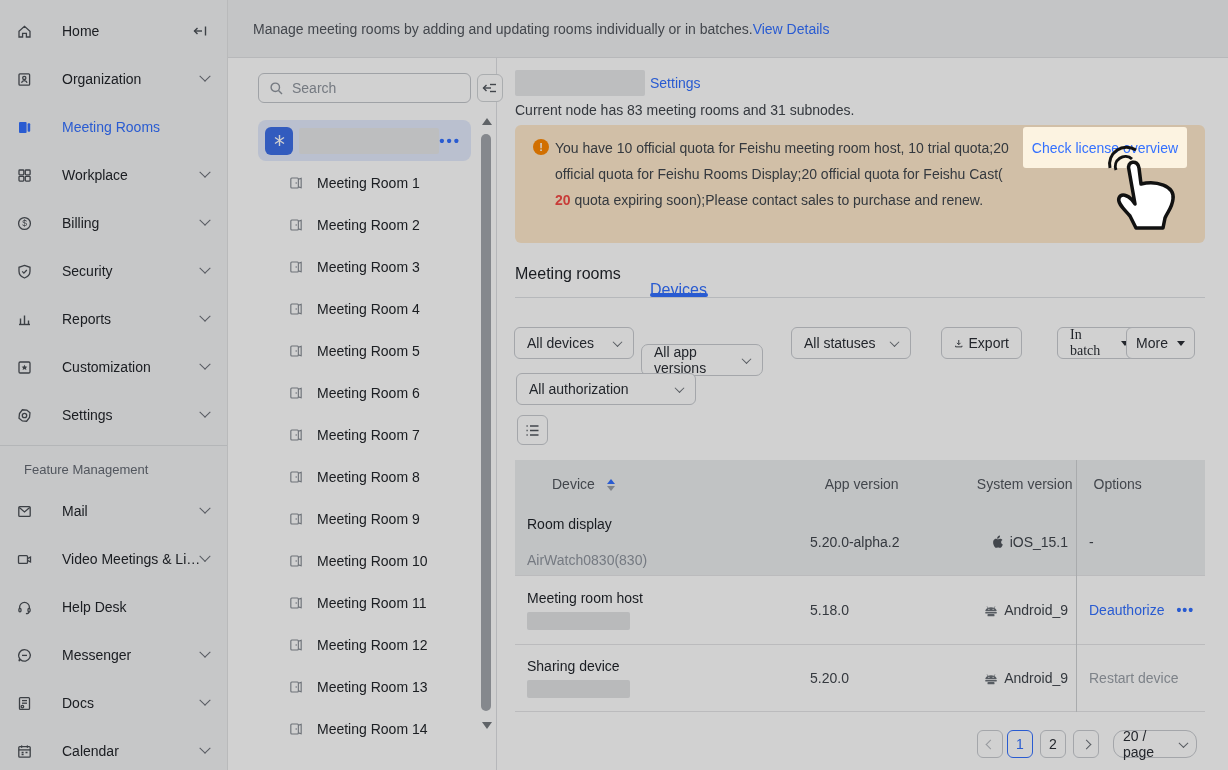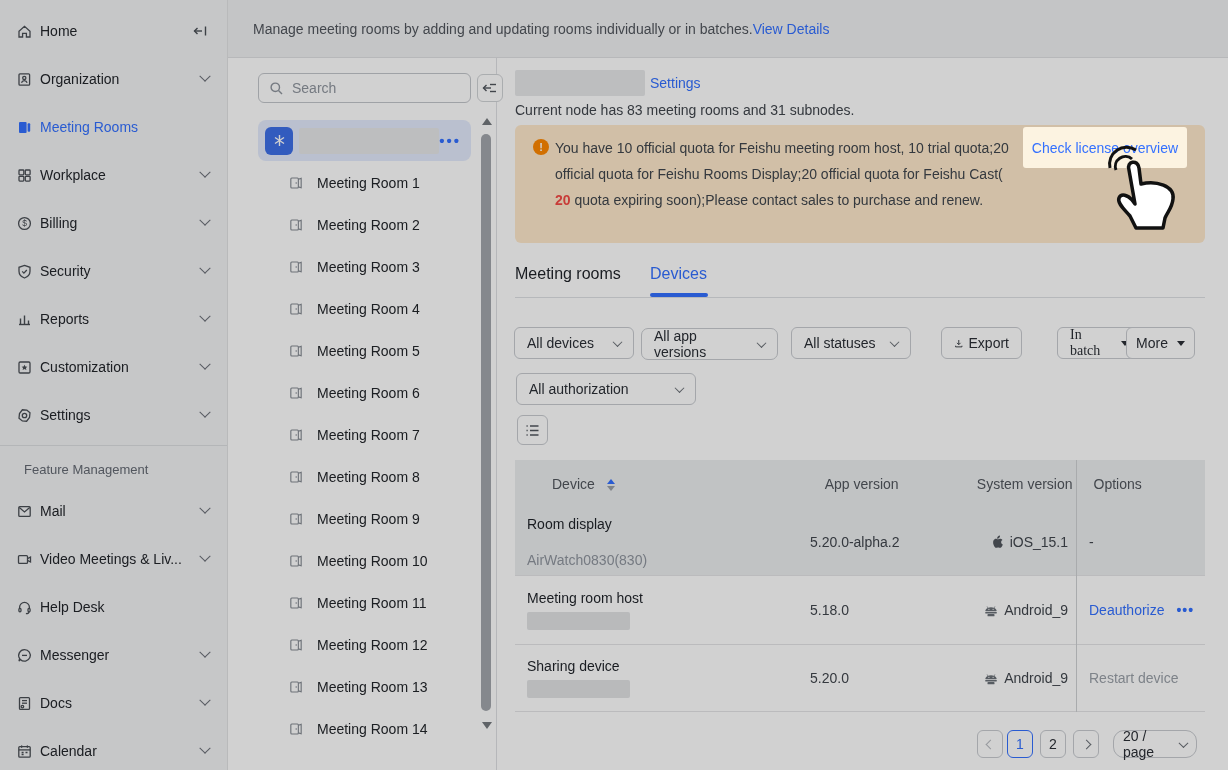--- a/index.html
+++ b/index.html
@@ -6,21 +6,21 @@
   body { font-family:"Liberation Sans","DejaVu Sans",sans-serif; background:#888; }
   .page { position:relative; width:1228px; height:770px; overflow:hidden; background:#fff; }
 
   
   .dim-overlay { position:absolute; inset:0; background:rgba(0,0,0,0.18); z-index:40; pointer-events:none; }
 
   
   .sidebar { position:absolute; left:0; top:0; width:228px; height:770px; background:#f2f3f5; border-right:1px solid #e2e3e5; }
   .sb-item { display:flex; align-items:center; height:48px; padding:0 18px 0 16px; cursor:pointer; }
   .sb-item svg { flex:none; }
-  .sb-label { font-size:14px; color:#23262b; margin-left:7px; white-space:nowrap; overflow:hidden; text-overflow:ellipsis; }
+  .sb-label { font-size:14px; color:#23262b; margin-left:29px; white-space:nowrap; overflow:hidden; text-overflow:ellipsis; }
   .sb-item.active .sb-label { color:#3370ff; }
   .chev { width:8px; height:8px; border-right:1.5px solid #6b7077; border-bottom:1.5px solid #6b7077; transform:rotate(45deg) translate(-2px,-2px); margin-left:auto; }
   .sb-divider { height:1px; background:#dcdee1; margin:6px 0 8px 0; }
   .sb-section { font-size:13px; color:#646a73; padding:8px 16px 10px 24px; }
   .collapse-ic { margin-left:auto; }
 
   
   .tree-panel { position:absolute; left:228px; top:58px; width:269px; height:712px; background:#fff; border-right:1px solid #dee0e3; overflow:hidden; }
   .search-box { position:absolute; left:30px; top:15px; width:213px; height:30px; border:1px solid #c3c6cb; border-radius:6px; background:#fff; display:flex; align-items:center; padding:0 10px; }
   .search-box input { border:none; outline:none; background:transparent; font-size:14px; color:#2b2f36; margin-left:8px; width:160px; font-family:inherit; }
@@ -56,21 +56,21 @@
   .warn-text { position:absolute; left:40px; top:10px; width:462px; font-size:14px; color:#41464d; line-height:26px; }
   .warn-red { color:#f54a45; font-weight:bold; }
 
   
   .spotlight { position:absolute; left:1023px; top:127px; width:164px; height:41px; background:#fcf3e1; border-radius:3px; display:flex; align-items:center; justify-content:center; z-index:50; cursor:pointer; }
   .spotlight span { font-size:14px; color:#3370ff; }
   .hand-cursor { position:absolute; left:1096px; top:138px; z-index:60; pointer-events:none; }
 
   
   .tab-rooms { position:absolute; left:18px; top:207px; font-size:16px; color:#1f2329; cursor:pointer; }
-  .tab-devices { position:absolute; left:153px; top:207px; font-size:16px; color:#3370ff; cursor:pointer; }
+  .tab-devices { position:absolute; left:153px; top:223px; font-size:16px; color:#3370ff; cursor:pointer; }
   .tab-underline { position:absolute; left:153px; top:235px; width:58px; height:4px; border-radius:2px; background:#3370ff; }
   .tab-divider { position:absolute; left:18px; top:239px; width:690px; height:1px; background:#dfe1e4; }
 
   
   .btn { position:absolute; height:32px; border:1px solid #c8cbd0; border-radius:6px; background:#fff; display:flex; align-items:center; justify-content:space-between; padding:0 12px; font-size:14px; color:#2b2f36; cursor:pointer; }
   .btn .chev-sm { width:7px; height:7px; border-right:1.4px solid #6b7077; border-bottom:1.4px solid #6b7077; transform:rotate(45deg) translate(-1px,-1px); margin-left:10px; flex:none; }
   .tri { width:0; height:0; border-left:4.5px solid transparent; border-right:4.5px solid transparent; border-top:5px solid #2b2f36; margin-left:9px; }
   .btn.center { justify-content:center; }
   .tag-chip { background:#e4e6e9; border-radius:4px; font-size:13px; color:#41464d; padding:2px 7px; display:flex; align-items:center; white-space:nowrap; }
   .tag-x { margin-left:6px; color:#6b7077; font-size:13px; cursor:pointer; }
@@ -449,21 +449,21 @@
 
     <div class="tab-rooms">Meeting rooms</div>
     <div class="tab-devices">Devices</div>
     <div class="tab-underline"></div>
     <div class="tab-divider"></div>
 
     <div class="btn" style="left:17px; top:269px; width:120px;">
       <span>All devices</span>
         <span class="chev-sm"></span>
     </div>
-    <div class="btn" style="left:144px; top:270px; width:137px;border-radius:7px;">
+    <div class="btn" style="left:144px; top:286px; width:122px;border-radius:7px;">
       <span>All app versions</span>
         <span class="chev-sm"></span>
     </div>
     <div class="btn" style="left:294px; top:269px; width:120px;">
       <span>All statuses</span>
         <span class="chev-sm"></span>
     </div>
     <div class="btn center" style="left:444px; top:269px; width:81px;">
       <svg width="15" height="15" viewBox="0 0 15 15" fill="none" stroke="#2b2f36" stroke-width="1.4" style="margin-right:5px">
           <path d="M7.5 2 V9"></path>

